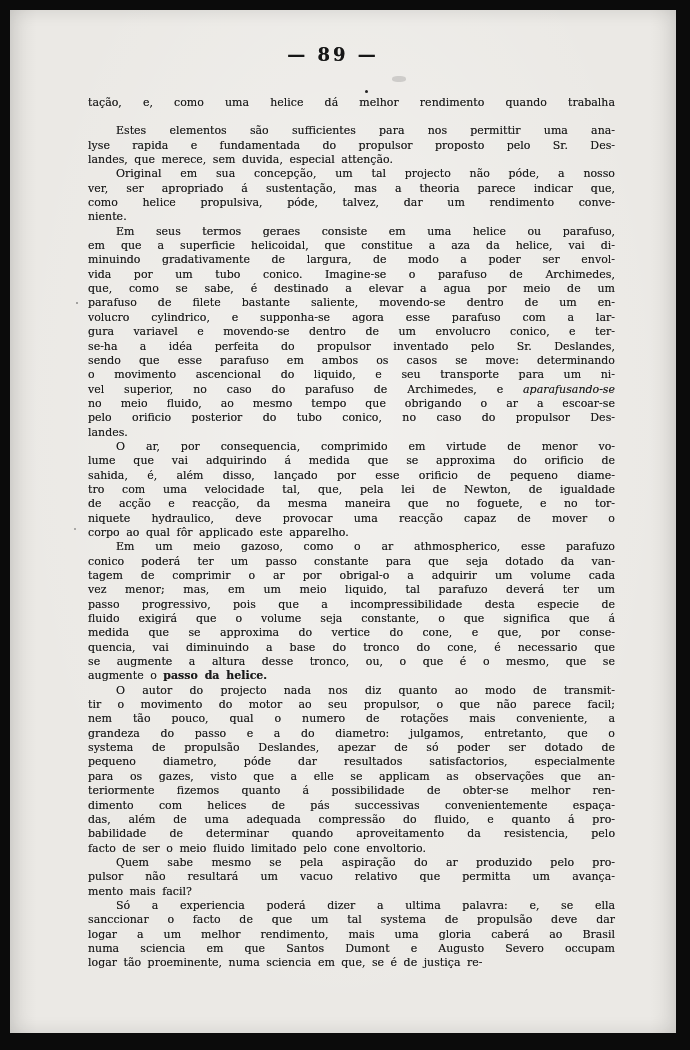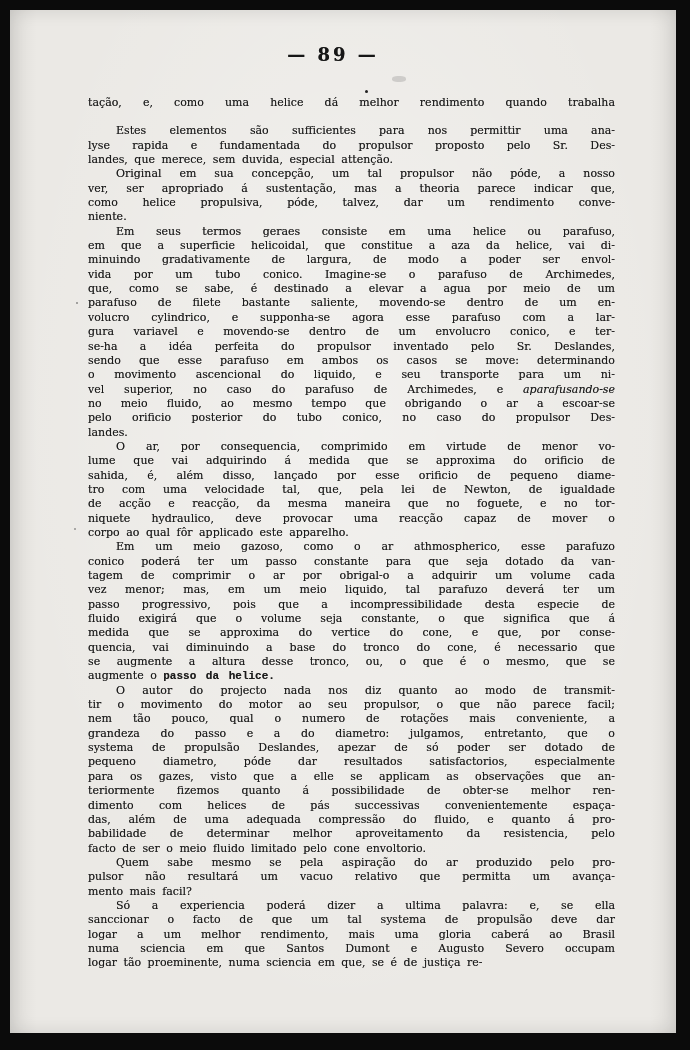--- a/index.html
+++ b/index.html
@@ -66,21 +66,21 @@
     padding-left: 28px;
   }
   .line.last {
     text-align-last: left;
     word-spacing: 3px;
   }
   .para-gap {
     height: 14px;
   }
   em { }
-  strong { font-weight: bold; font-family: Liberation Mono, monospace; }
+  strong { font-weight: bold; }
   .speck {
     position: absolute;
     border-radius: 50%;
     background: #222;
   }
   .speck.s1 { left: 355px; top: 80px; width: 3px; height: 3px; }
   .speck.s2 { left: 382px; top: 66px; width: 14px; height: 6px; background: rgba(60,60,60,0.18); border-radius: 40%; }
   .speck.s3 { left: 66px; top: 292px; width: 2px; height: 2px; background: rgba(40,40,40,0.5); }
   .speck.s4 { left: 64px; top: 518px; width: 2px; height: 2px; background: rgba(40,40,40,0.45); }
 </style>
@@ -93,21 +93,21 @@
     <span class="speck s1"></span>
     <span class="speck s2"></span>
     <span class="speck s3"></span>
     <span class="speck s4"></span>
     <div class="text-block" id="text-block">
         <div class="line">tação, e, como uma helice dá melhor rendimento quando trabalha</div>
         <div class="para-gap"></div>
         <div class="line indent">Estes elementos são sufficientes para nos permittir uma ana-</div>
         <div class="line">lyse rapida e fundamentada do propulsor proposto pelo Sr. Des-</div>
         <div class="line last">landes, que merece, sem duvida, especial attenção.</div>
-        <div class="line indent">Original em sua concepção, um tal propulsor não póde, a nosso</div>
+        <div class="line indent">Original em sua concepção, um tal projecto não póde, a nosso</div>
         <div class="line">ver, ser apropriado á sustentação, mas a theoria parece indicar que,</div>
         <div class="line">como helice propulsiva, póde, talvez, dar um rendimento conve-</div>
         <div class="line last">niente.</div>
         <div class="line indent">Em seus termos geraes consiste em uma helice ou parafuso,</div>
         <div class="line">em que a superficie helicoidal, que constitue a aza da helice, vai di-</div>
         <div class="line">minuindo gradativamente de largura, de modo a poder ser envol-</div>
         <div class="line">vida por um tubo conico. Imagine-se o parafuso de Archimedes,</div>
         <div class="line">que, como se sabe, é destinado a elevar a agua por meio de um</div>
         <div class="line">parafuso de filete bastante saliente, movendo-se dentro de um en-</div>
         <div class="line">volucro cylindrico, e supponha-se agora esse parafuso com a lar-</div>
@@ -139,21 +139,21 @@
         <div class="line indent">O autor do projecto nada nos diz quanto ao modo de transmit-</div>
         <div class="line">tir o movimento do motor ao seu propulsor, o que não parece facil;</div>
         <div class="line">nem tão pouco, qual o numero de rotações mais conveniente, a</div>
         <div class="line">grandeza do passo e a do diametro: julgamos, entretanto, que o</div>
         <div class="line">systema de propulsão Deslandes, apezar de só poder ser dotado de</div>
         <div class="line">pequeno diametro, póde dar resultados satisfactorios, especialmente</div>
         <div class="line">para os gazes, visto que a elle se applicam as observações que an-</div>
         <div class="line">teriormente fizemos quanto á possibilidade de obter-se melhor ren-</div>
         <div class="line">dimento com helices de pás successivas convenientemente espaça-</div>
         <div class="line">das, além de uma adequada compressão do fluido, e quanto á pro-</div>
-        <div class="line">babilidade de determinar melhor aproveitamento da resistencia, pelo</div>
+        <div class="line">babilidade de determinar quando aproveitamento da resistencia, pelo</div>
         <div class="line last">facto de ser o meio fluido limitado pelo cone envoltorio.</div>
         <div class="line indent">Quem sabe mesmo se pela aspiração do ar produzido pelo pro-</div>
         <div class="line">pulsor não resultará um vacuo relativo que permitta um avança-</div>
         <div class="line last">mento mais facil?</div>
         <div class="line indent">Só a experiencia poderá dizer a ultima palavra: e, se ella</div>
         <div class="line">sanccionar o facto de que um tal systema de propulsão deve dar</div>
         <div class="line">logar a um melhor rendimento, mais uma gloria caberá ao Brasil</div>
         <div class="line">numa sciencia em que Santos Dumont e Augusto Severo occupam</div>
         <div class="line last">logar tão proeminente, numa sciencia em que, se é de justiça re-</div>
       </div>

